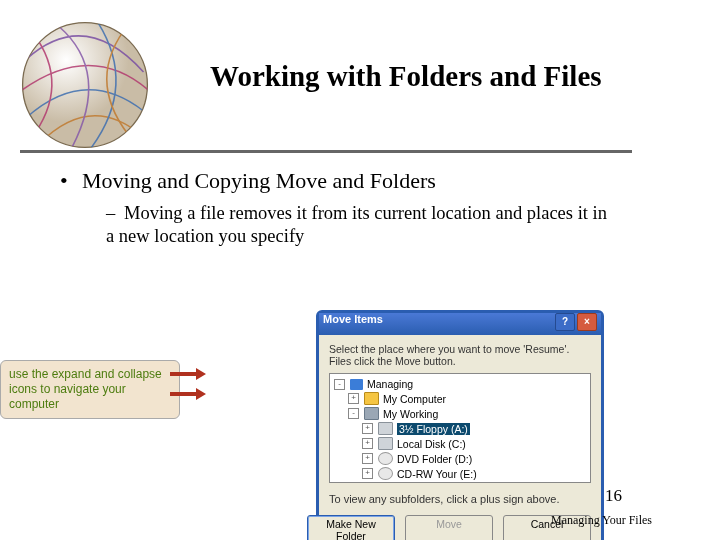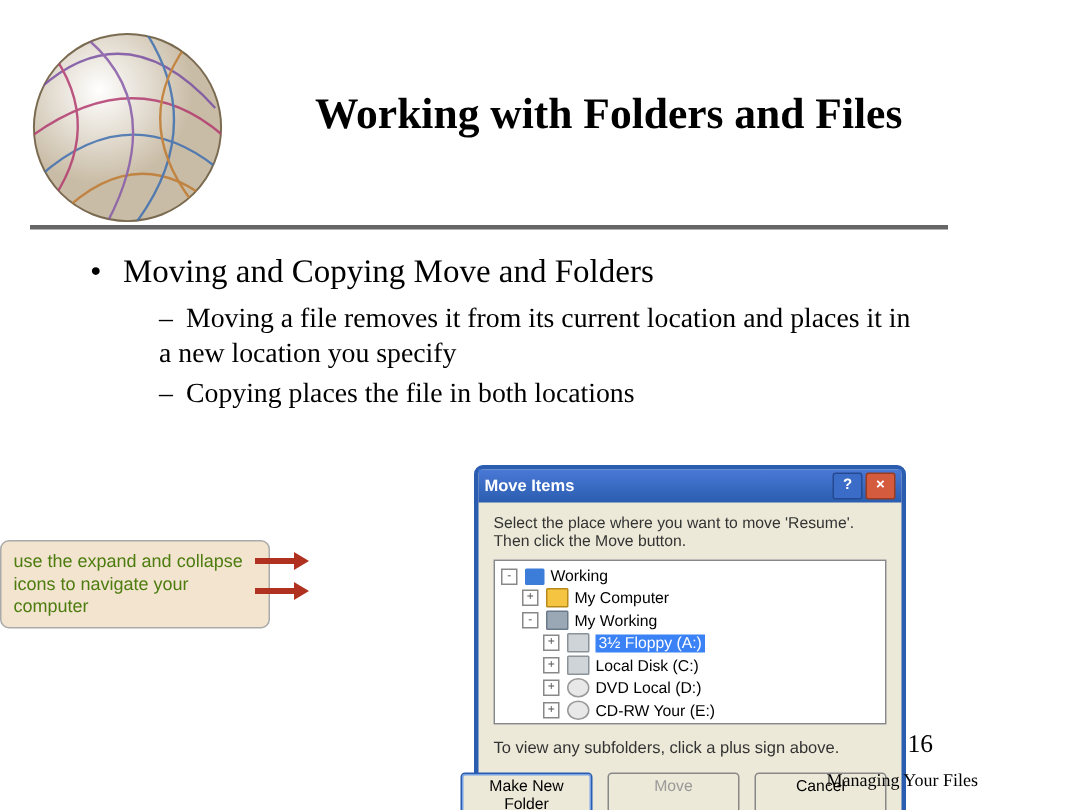--- a/index.html
+++ b/index.html
@@ -10,28 +10,28 @@
   .rule{position:absolute;left:20px;right:20px;top:150px;height:3px;background:#666}
   .body{position:absolute;left:60px;right:40px;top:168px;font-size:22px}
   .lvl1{margin:0 0 8px 0}
   .lvl1 .bullet{display:inline-block;width:22px}
   .lvl2{margin:4px 0 2px 46px;font-size:18.5px;line-height:1.25}
   .lvl2 .dash{display:inline-block;width:18px}
   .figwrap{position:absolute;right:54px;top:310px;width:390px}
   .callout{position:absolute;left:-208px;top:50px;width:162px;background:#f2e4cf;border:1px solid #aaa;border-radius:6px;padding:6px 8px;font-family:Arial,sans-serif;font-size:12px;color:#4d7c0f;line-height:1.25}
   .arrow{position:absolute;left:-38px;top:56px;width:36px;height:40px}
   .dlg{width:282px;border:3px solid #2a5db0;border-radius:6px 6px 2px 2px;font-family:Tahoma,Arial,sans-serif;background:#ece9d8;position:relative;left:108px}
-  .dlg-titlebar{height:22px;background:linear-gradient(#4a79d6,#2a5db0);color:#fff;display:flex;align-items:center;padding:0 4px;font-size:11px;font-weight:bold}
+  .dlg-titlebar{height:22px;background:linear-gradient(#4a79d6,#2a5db0);color:#fff;display:flex;align-items:flex-start;padding:0 4px;font-size:11px;font-weight:bold}
   .dlg-titlebar .spacer{flex:1}
   .dlg-titlebar .tb-btn{width:18px;height:16px;background:#d55b3f;border:1px solid #9a3a1f;margin-left:2px;display:flex;align-items:center;justify-content:center;color:#fff;font-size:10px;line-height:1;border-radius:2px}
   .dlg-titlebar .tb-help{background:#3b6cc7;border:1px solid #254a90}
   .dlg-instr{padding:8px 10px 6px 10px;font-size:10.5px;color:#333}
   .tree{margin:0 10px 6px 10px;background:#fff;border:1px solid #888;height:110px;overflow:hidden;font-size:10.5px;padding:3px 4px;box-sizing:border-box}
   .tree-row{display:flex;align-items:center;gap:4px;padding:1px 0}
-  .tree-row.sel span:last-child{background:#3b82f6;color:#fff;padding:0 2px}
+  .tree-row.sel span:last-child{background:#0c4a6e;color:#fff;padding:0 2px}
   .tw{display:inline-block;width:9px;height:9px;border:1px solid #888;font-size:8px;line-height:8px;text-align:center;color:#555;background:#fff;margin-right:1px}
   .ic{width:13px;height:11px;display:inline-block;border-radius:1px}
   .ic.desk{background:#3b7dd8}
   .ic.fold{background:#f5c542;border:1px solid #b88a1a}
   .ic.comp{background:#9aa7b5;border:1px solid #6a7a8a}
   .ic.drv{background:#cfd4d9;border:1px solid #8a929a}
   .ic.cd{background:#e8e8e8;border:1px solid #999;border-radius:50%}
   .indent1{padding-left:14px}
   .indent2{padding-left:28px}
   .dlg-hint{padding:4px 10px 8px 10px;font-size:11px;color:#333}
@@ -79,23 +79,20 @@
 
   <div class="rule"></div>
 
   <div class="body">
     <div class="lvl1">
       <span class="bullet">•</span><span>Moving and Copying Move and Folders</span>
     </div>
     <div class="lvl2">
       <span class="dash">–</span><span>Moving a file removes it from its current location and places it in a new location you specify</span>
     </div>
-    <div class="lvl2">
-      <span class="dash">–</span><span>Copying places the file in both locations</span>
-    </div>
   </div>
 
   <div class="figwrap">
 
     <div class="callout">
       <span>use the expand and collapse icons to navigate your computer</span>
     </div>
 
     <svg class="arrow" viewBox="0 0 36 40">
       <g fill="#b0311f">
@@ -108,26 +105,26 @@
       <div class="dlg-titlebar">
         <span>Move Items</span>
         <span class="spacer"></span>
         <span class="tb-btn tb-help">
             <span>?</span>
           </span>
         <span class="tb-btn">
             <span>×</span>
           </span>
       </div>
-      <div class="dlg-instr">Select the place where you want to move 'Resume'. Then click the Move button.</div>
+      <div class="dlg-instr">Select the place where you want to move 'Resume'. Files click the Move button.</div>
       <div class="tree">
         <div class="tree-row">
             <span class="tw">-</span>
             <span class="ic desk"></span>
-            <span>Working</span>
+            <span>Managing</span>
           </div>
         <div class="tree-row indent1">
             <span class="tw">+</span>
             <span class="ic fold"></span>
             <span>My Computer</span>
           </div>
         <div class="tree-row indent1">
             <span class="tw">-</span>
             <span class="ic comp"></span>
             <span>My Working</span>
@@ -138,21 +135,21 @@
             <span>3½ Floppy (A:)</span>
           </div>
         <div class="tree-row indent2">
             <span class="tw">+</span>
             <span class="ic drv"></span>
             <span>Local Disk (C:)</span>
           </div>
         <div class="tree-row indent2">
             <span class="tw">+</span>
             <span class="ic cd"></span>
-            <span>DVD Local (D:)</span>
+            <span>DVD Folder (D:)</span>
           </div>
         <div class="tree-row indent2">
             <span class="tw">+</span>
             <span class="ic cd"></span>
             <span>CD-RW Your (E:)</span>
           </div>
         <div class="tree-row indent2">
             <span class="ic drv"></span>
             <span>Zip 100 (F:)</span>
           </div>

